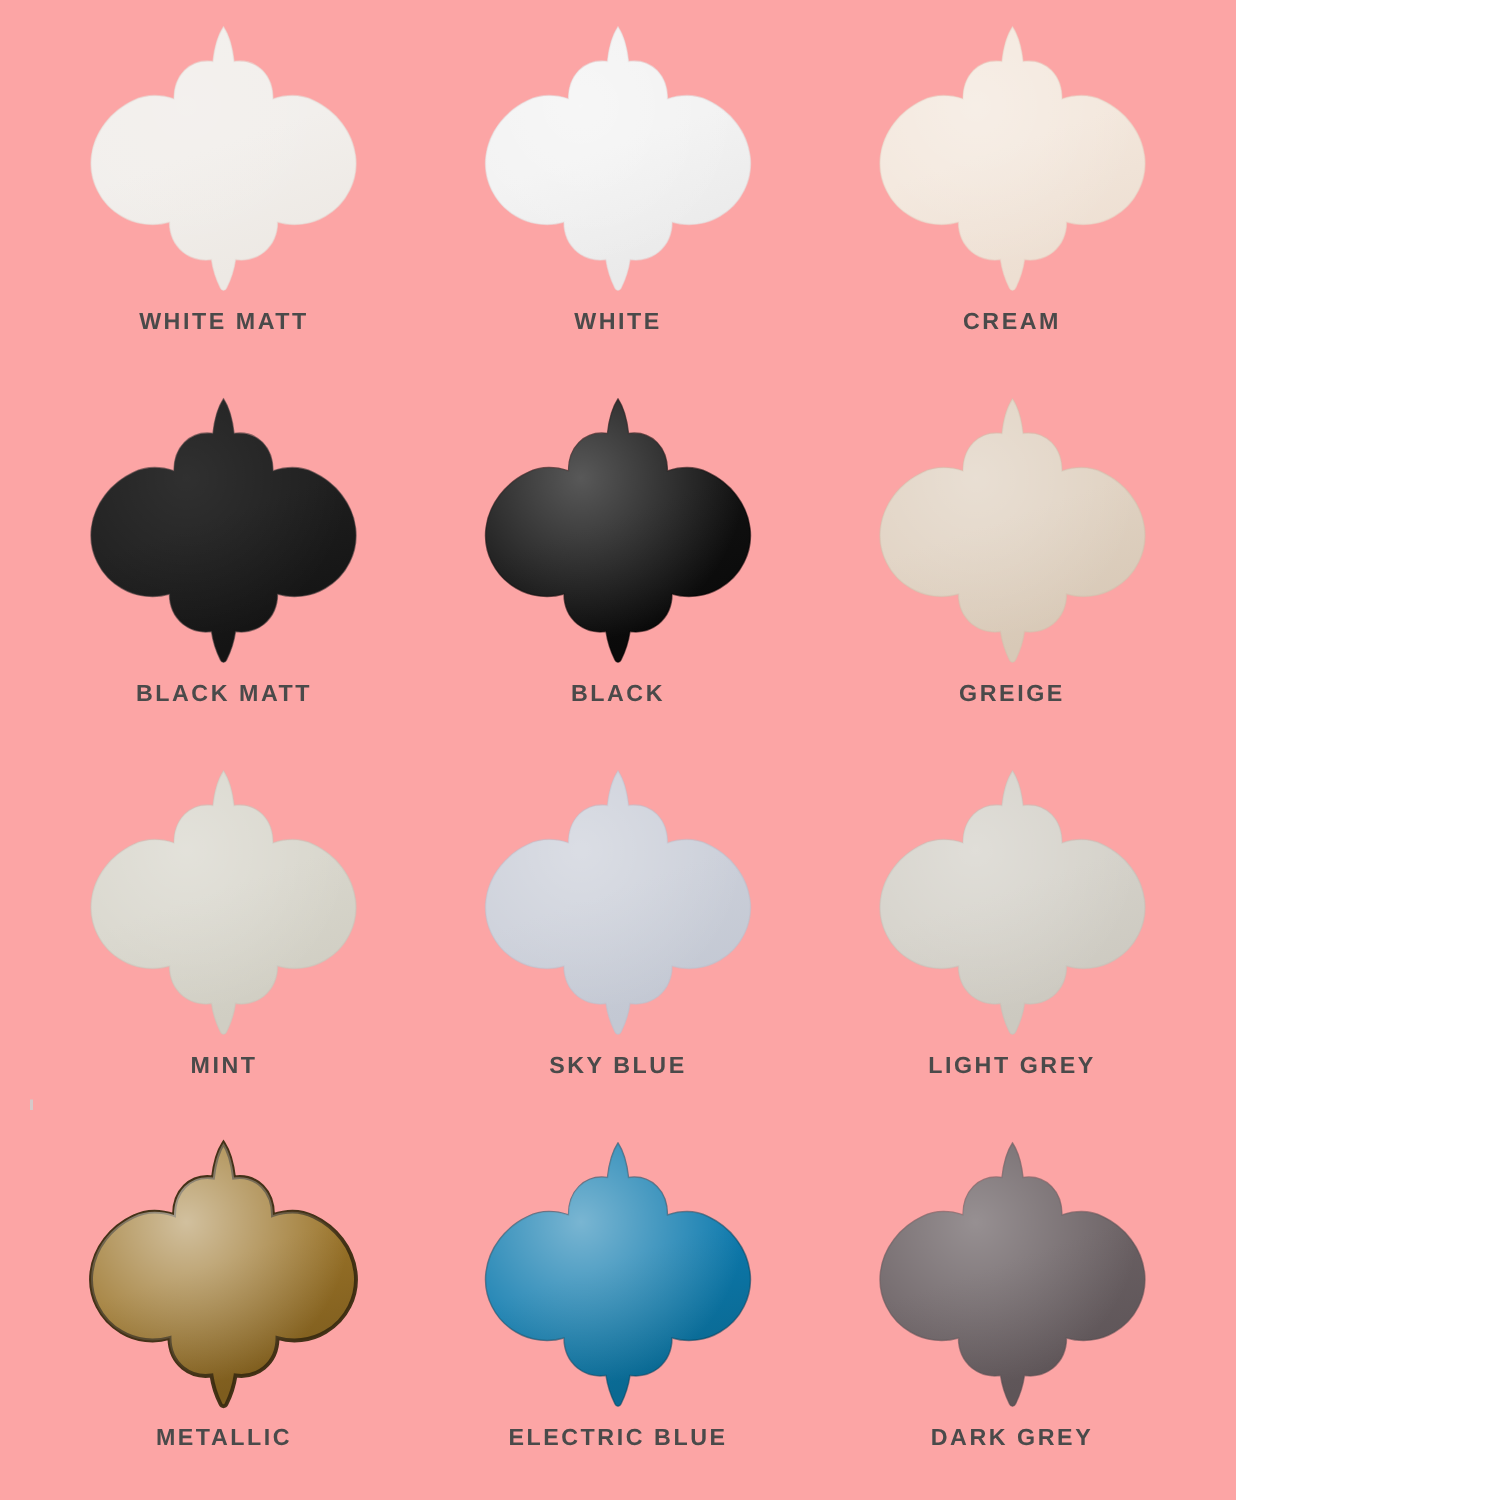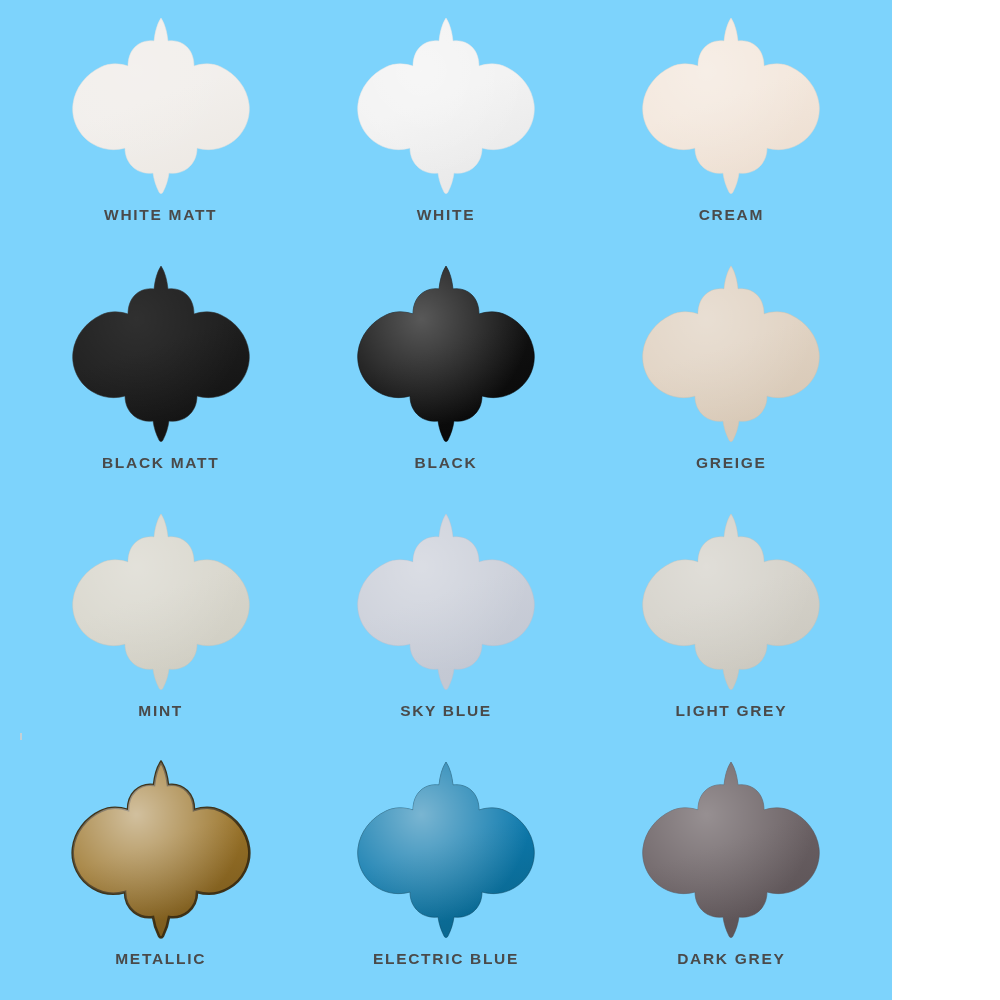--- a/index.html
+++ b/index.html
@@ -6,23 +6,23 @@
 
   html, body {
     width: 1000px;
     height: 1000px;
     background: #ffffff;
     font-family: "Liberation Sans", sans-serif;
     overflow: hidden;
   }
 
   #tile-gallery {
-    width: 892px;
+    width: 824px;
     height: 1000px;
-    background: #7dd3fc;
+    background: #fca5a5;
     display: grid;
     grid-template-columns: repeat(3, 1fr);
     grid-template-rows: repeat(4, 1fr);
     padding: 8px 18px 0 18px;
   }
 
   .swatch-cell {
     display: flex;
     flex-direction: column;
     align-items: center;

